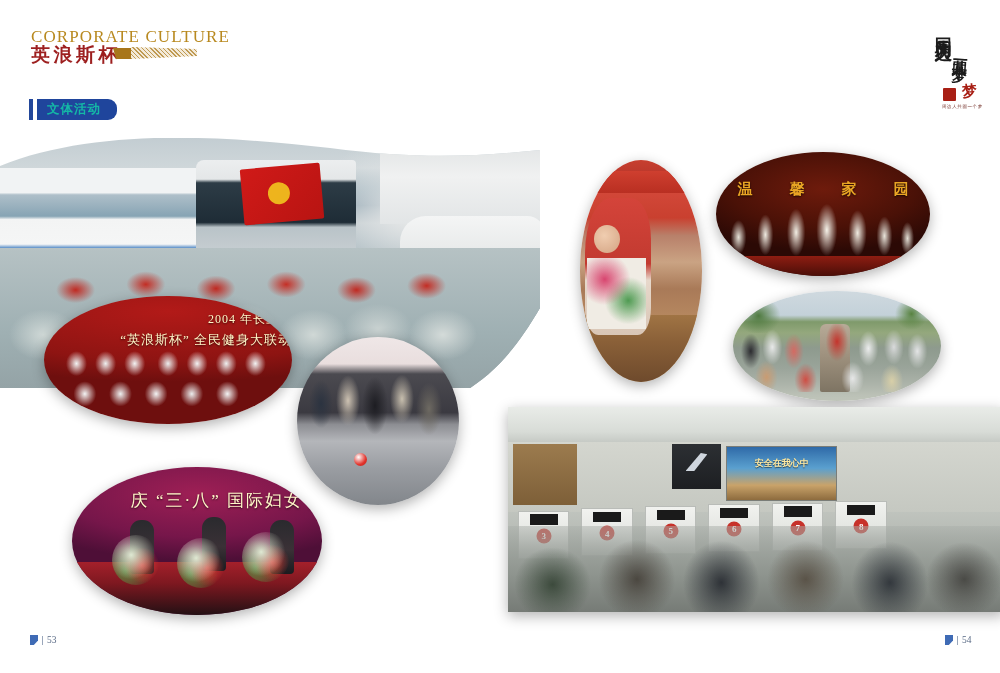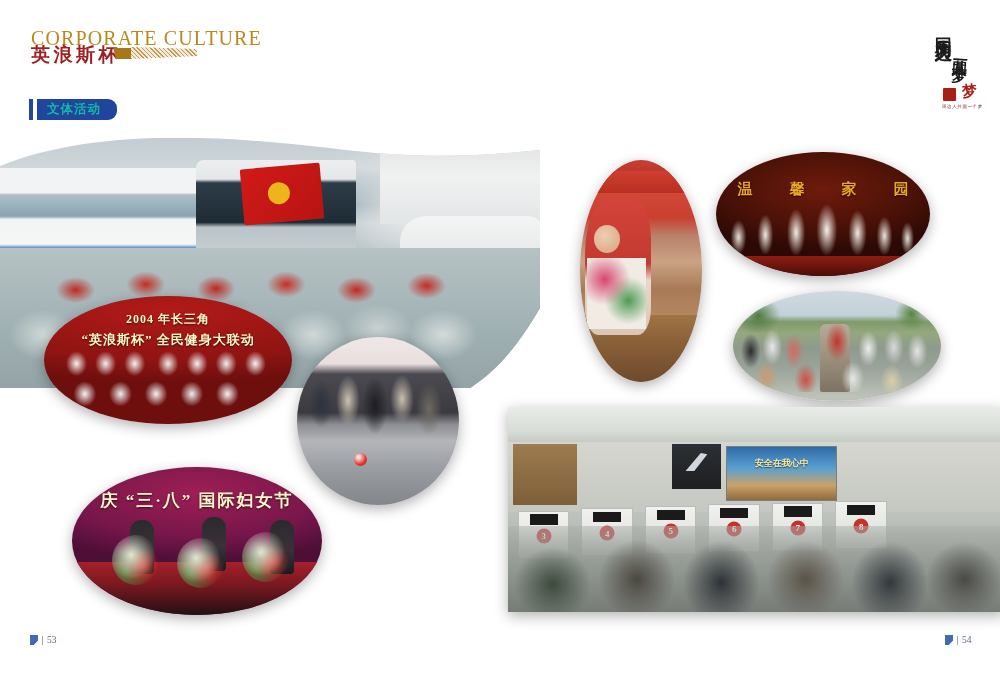--- a/index.html
+++ b/index.html
@@ -17,21 +17,21 @@
     background: #ffffff;
     overflow: hidden;
   }
 
   
   .hdr-en {
     position: absolute;
     left: 31px;
     top: 27px;
     font-family: "Liberation Serif", serif;
-    font-size: 20px;
+    font-size: 17px;
     letter-spacing: 1.1px;
     color: #b8891f;
     white-space: nowrap;
   }
   .hdr-cn {
     position: absolute;
     left: 31px;
     top: 42px;
     font-family: "Liberation Serif", serif;
     font-size: 19px;
@@ -150,24 +150,24 @@
 
   
   .photo {
     position: absolute;
     overflow: hidden;
     background-color: #c9ccce;
   }
   .photo .cap {
     position: absolute;
     left: 0; right: 0;
-    text-align: center;
+    text-align: right;
     color: #fff7c8;
     font-family: "Liberation Serif", serif;
-    font-weight: bold;
+    font-weight: normal;
     text-shadow: 0 1px 2px rgba(0,0,0,0.65);
     pointer-events: none;
   }
   .oval { border-radius: 50%; }
   .shadow-soft { box-shadow: 0 4px 13px rgba(0,0,0,0.30); }
 
   
   #p1 {
     left: 0px; top: 138px;
     width: 540px; height: 250px;

